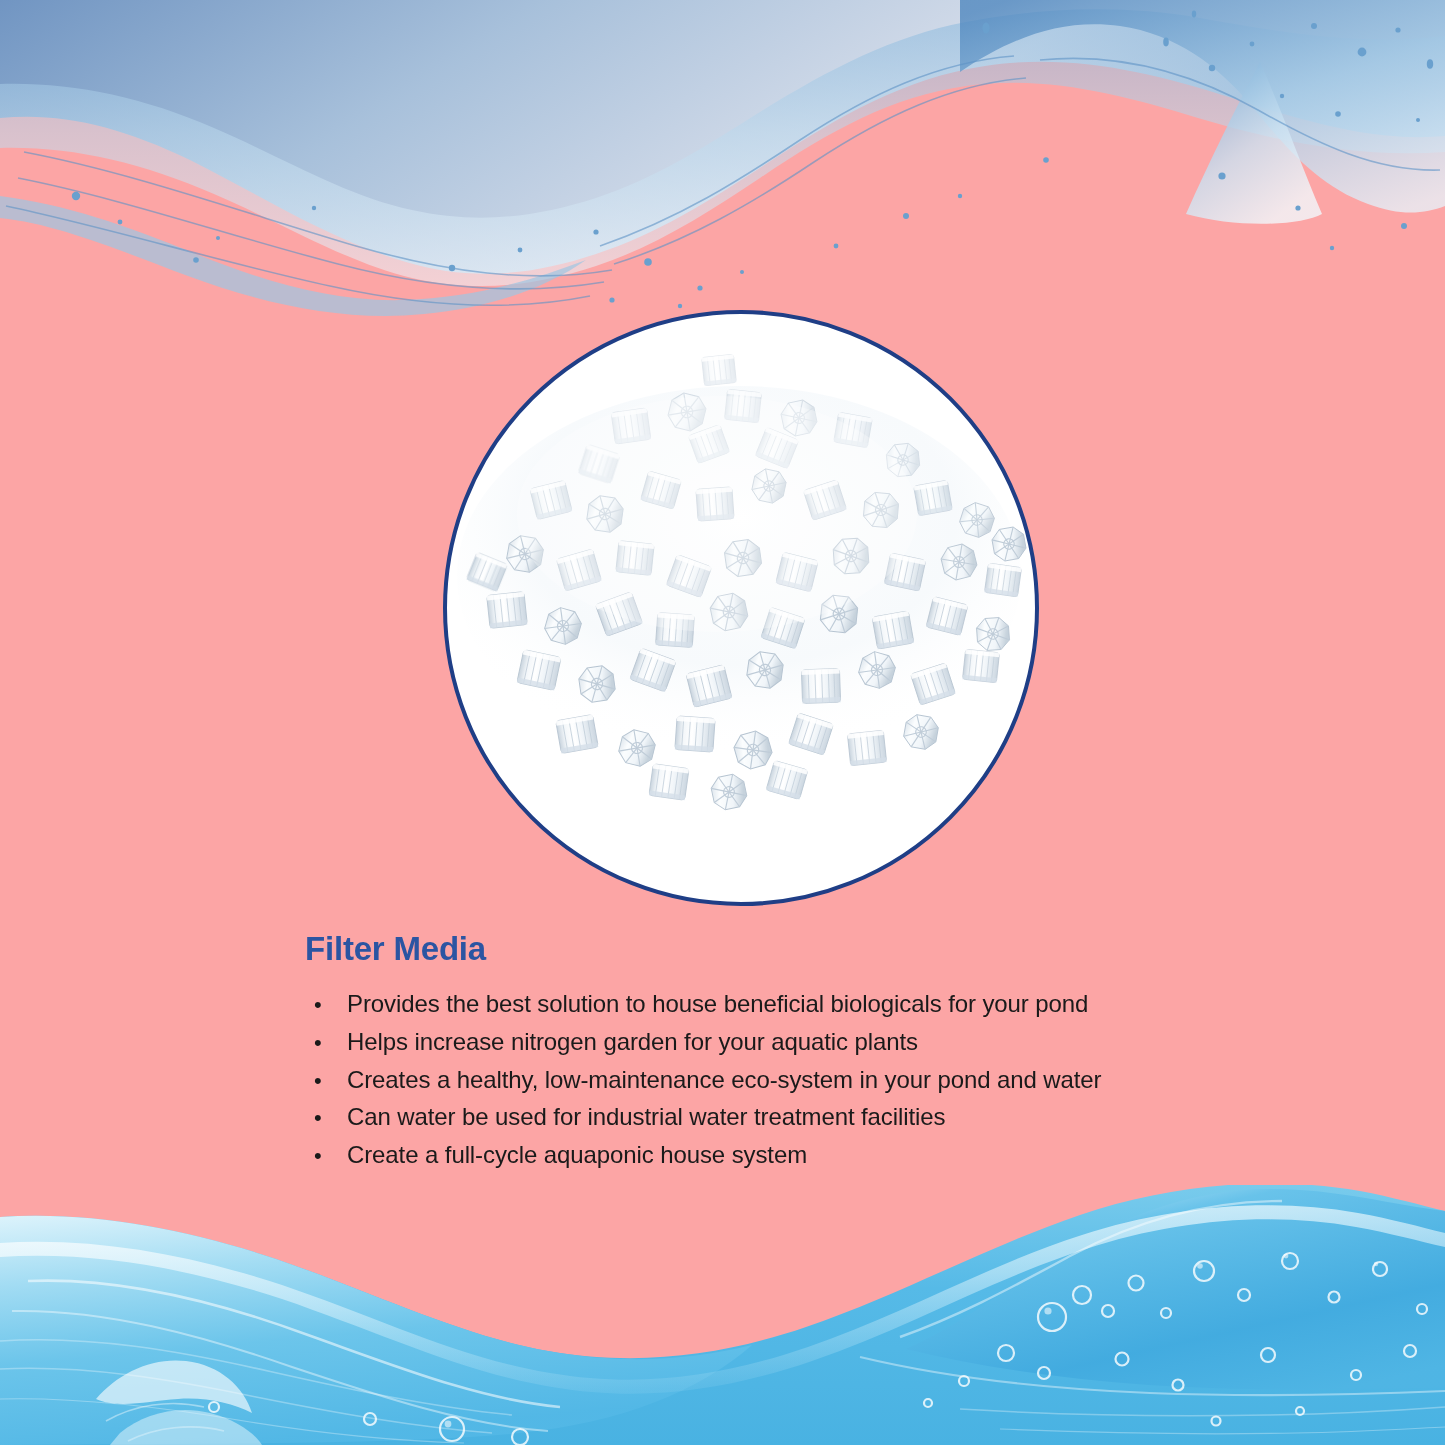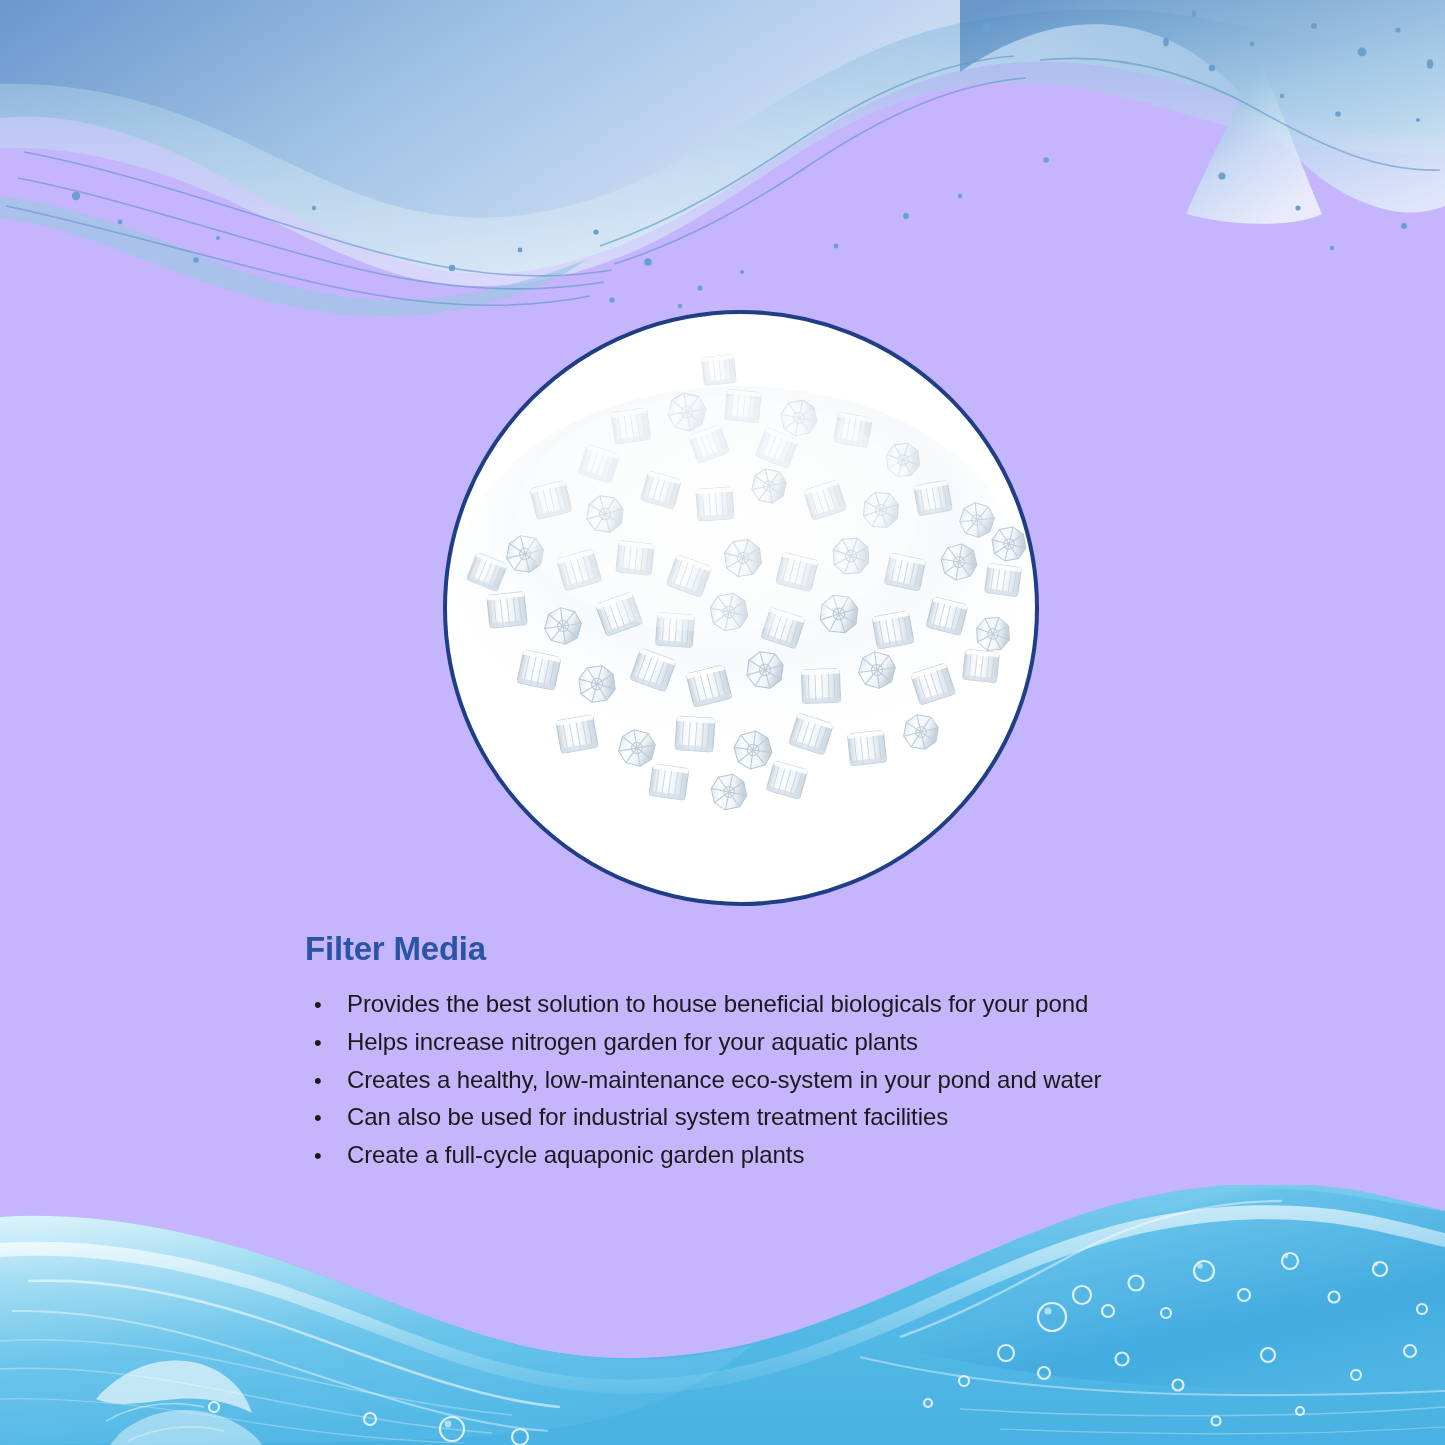--- a/index.html
+++ b/index.html
@@ -5,21 +5,21 @@
 <style>
   html,body{margin:0;padding:0;background:#ffffff;}
   body{
     font-family:"Liberation Sans", sans-serif;
     -webkit-font-smoothing:antialiased;
   }
   #page{
     position:relative;
     width:1445px;
     height:1445px;
-    background:#c4b5fd;
+    background:#fca5a5;
     overflow:hidden;
   }
 
   
   .splash-band{
     position:absolute;
     left:0; top:0;
     width:1445px; height:330px;
     overflow:hidden;
     pointer-events:none;
@@ -349,25 +349,25 @@
       <li class="bullet-row">
         <span class="bullet-dot">•</span>
         <span class="bullet-text">Helps increase nitrogen garden for your aquatic plants</span>
       </li>
       <li class="bullet-row">
         <span class="bullet-dot">•</span>
         <span class="bullet-text">Creates a healthy, low-maintenance eco-system in your pond and water</span>
       </li>
       <li class="bullet-row">
         <span class="bullet-dot">•</span>
-        <span class="bullet-text">Can also be used for industrial system treatment facilities</span>
+        <span class="bullet-text">Can water be used for industrial water treatment facilities</span>
       </li>
       <li class="bullet-row">
         <span class="bullet-dot">•</span>
-        <span class="bullet-text">Create a full-cycle aquaponic garden plants</span>
+        <span class="bullet-text">Create a full-cycle aquaponic house system</span>
       </li>
     </ul>
   </div>
 
   <div class="wave-band">
     <svg viewBox="0 0 1445 260" xmlns="http://www.w3.org/2000/svg" aria-hidden="true">
       <defs>
         <linearGradient id="gWaterMain" x1="0" y1="0" x2="0" y2="1">
           <stop offset="0%" stop-color="#79CBEC"></stop>
           <stop offset="40%" stop-color="#56BAE7"></stop>

